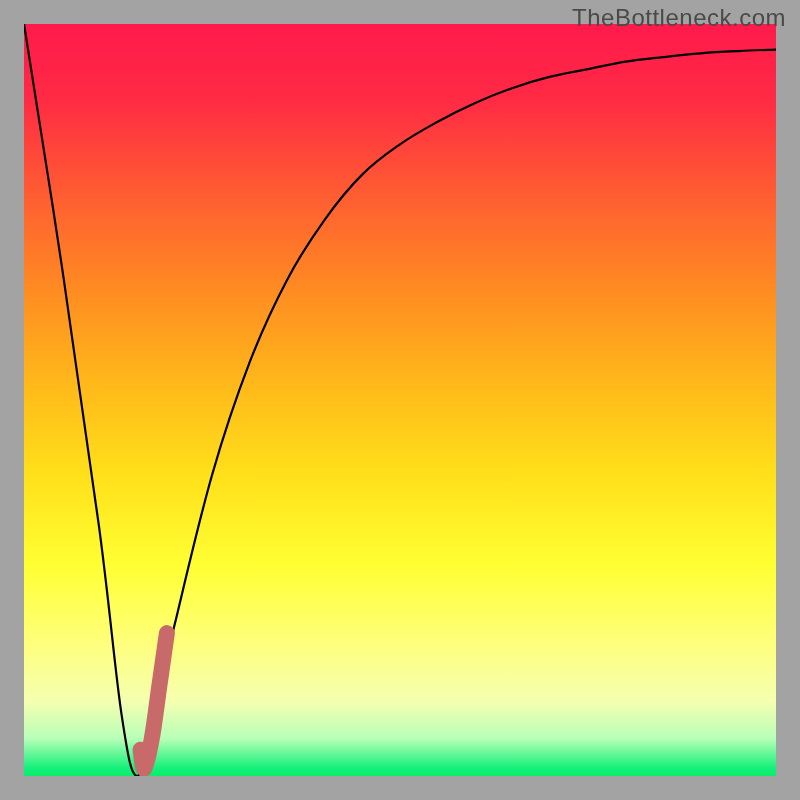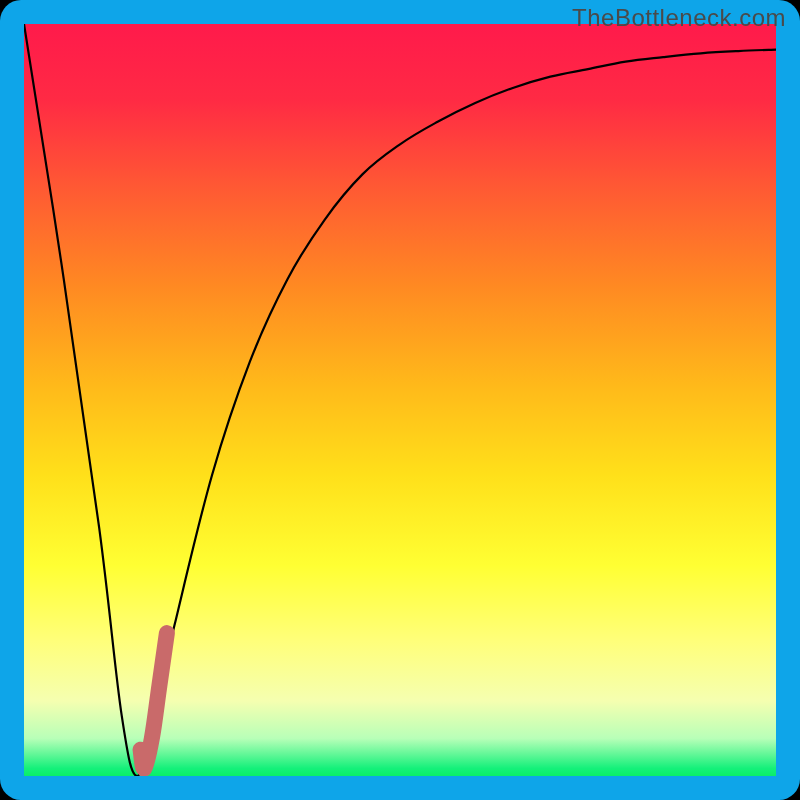--- a/index.html
+++ b/index.html
@@ -7,22 +7,21 @@
     padding: 0;
     width: 800px;
     height: 800px;
     overflow: hidden;
     background: #000;
   }
   .frame {
     position: relative;
     width: 800px;
     height: 800px;
-    background: #0ea5e9;
-    border-radius: 21px;
+    background: #a3a3a3;
   }
   .watermark {
     position: absolute;
     top: 4px;
     right: 14px;
     font-family: Arial, Helvetica, sans-serif;
     font-size: 24px;
     color: #4a4a4a;
     letter-spacing: 0.5px;
     z-index: 5;

